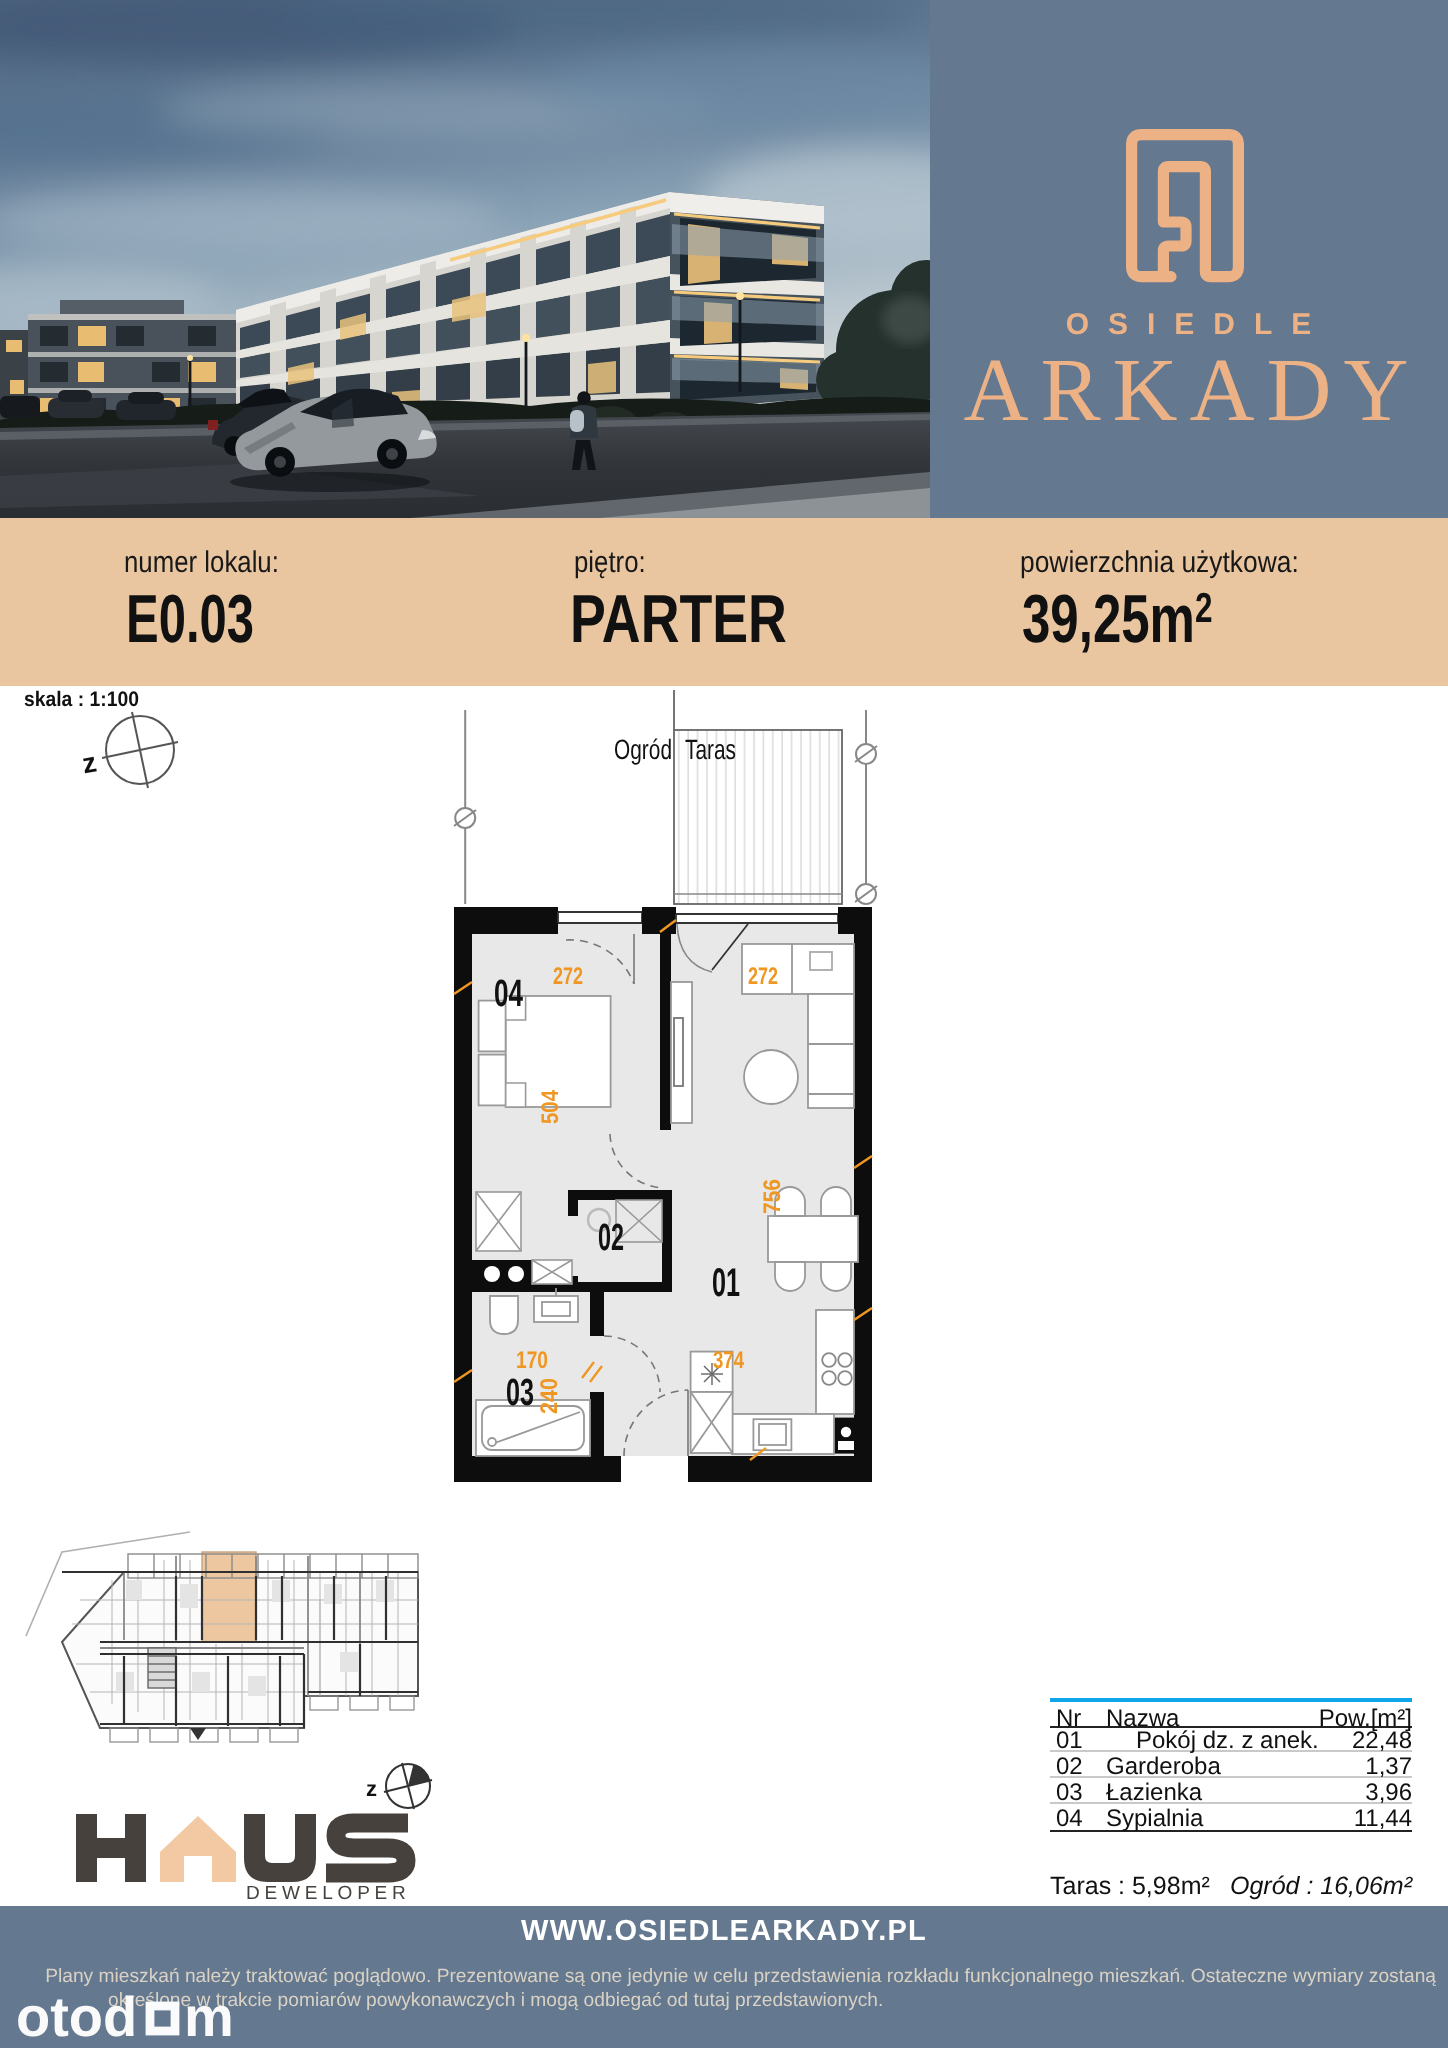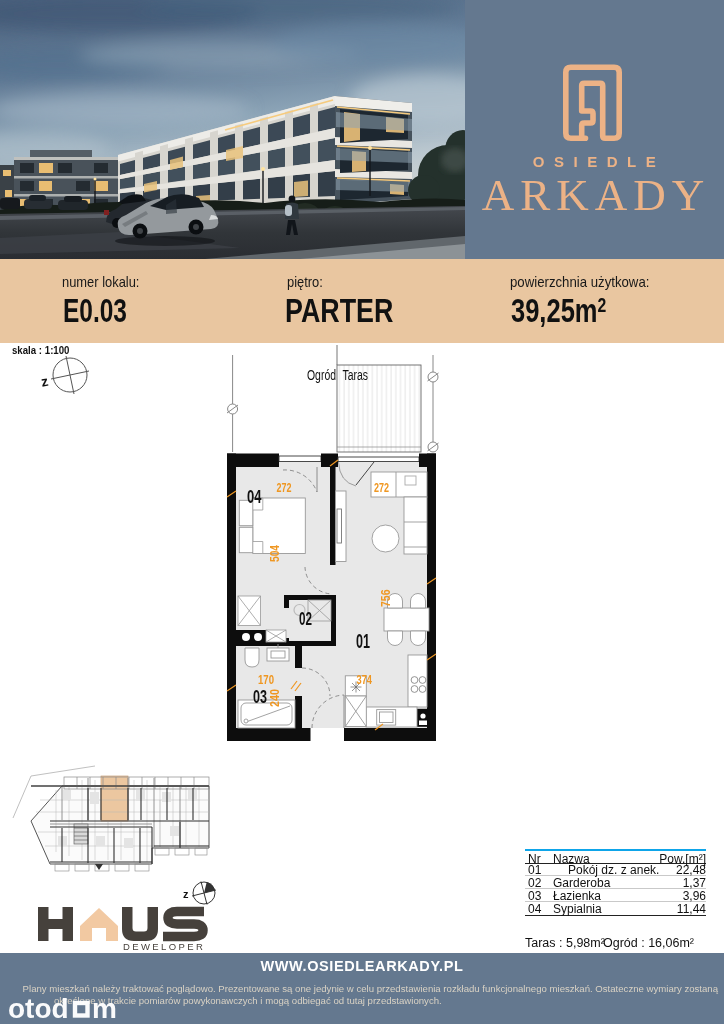--- a/index.html
+++ b/index.html
@@ -668,21 +668,21 @@
 
   <div style="position:absolute;left:0;top:53px;width:181px;border-bottom:1px solid #222;height:13px;">
     <span style="position:absolute;left:3px;">04</span>
     <span style="position:absolute;left:28px;">Sypialnia</span>
     <span style="position:absolute;right:0px;">11,44</span>
   </div>
 
 
   <div style="position:absolute;left:0;top:87px;width:181px;font-size:12.5px;">
     <span style="position:absolute;left:0;">Taras : 5,98m²</span>
-    <span style="position:absolute;right:12px;">Ogród : 16,06m²</span>
+    <span style="position:absolute;right:0;font-style:italic;">Ogród : 16,06m²</span>
   </div>
 </div>
 
 <div class="abs" style="left:0;top:953px;width:724px;height:71px;background:#64788f;"></div>
 
 <div class="abs" style="left:0;top:958px;width:724px;text-align:center;font-size:14.5px;font-weight:bold;color:#fff;letter-spacing:0.6px;">WWW.OSIEDLEARKADY.PL</div>
 
 <div class="abs" style="left:18px;top:983px;width:700px;font-size:9.6px;color:#d9d2c4;text-align:right;">Plany mieszkań należy traktować poglądowo. Prezentowane są one jedynie w celu przedstawienia rozkładu funkcjonalnego mieszkań. Ostateczne wymiary zostaną</div>
 
 <div class="abs" style="left:18px;top:995px;width:700px;font-size:9.6px;color:#d9d2c4;margin-left:36px;">określone w trakcie pomiarów powykonawczych i mogą odbiegać od tutaj przedstawionych.</div>

